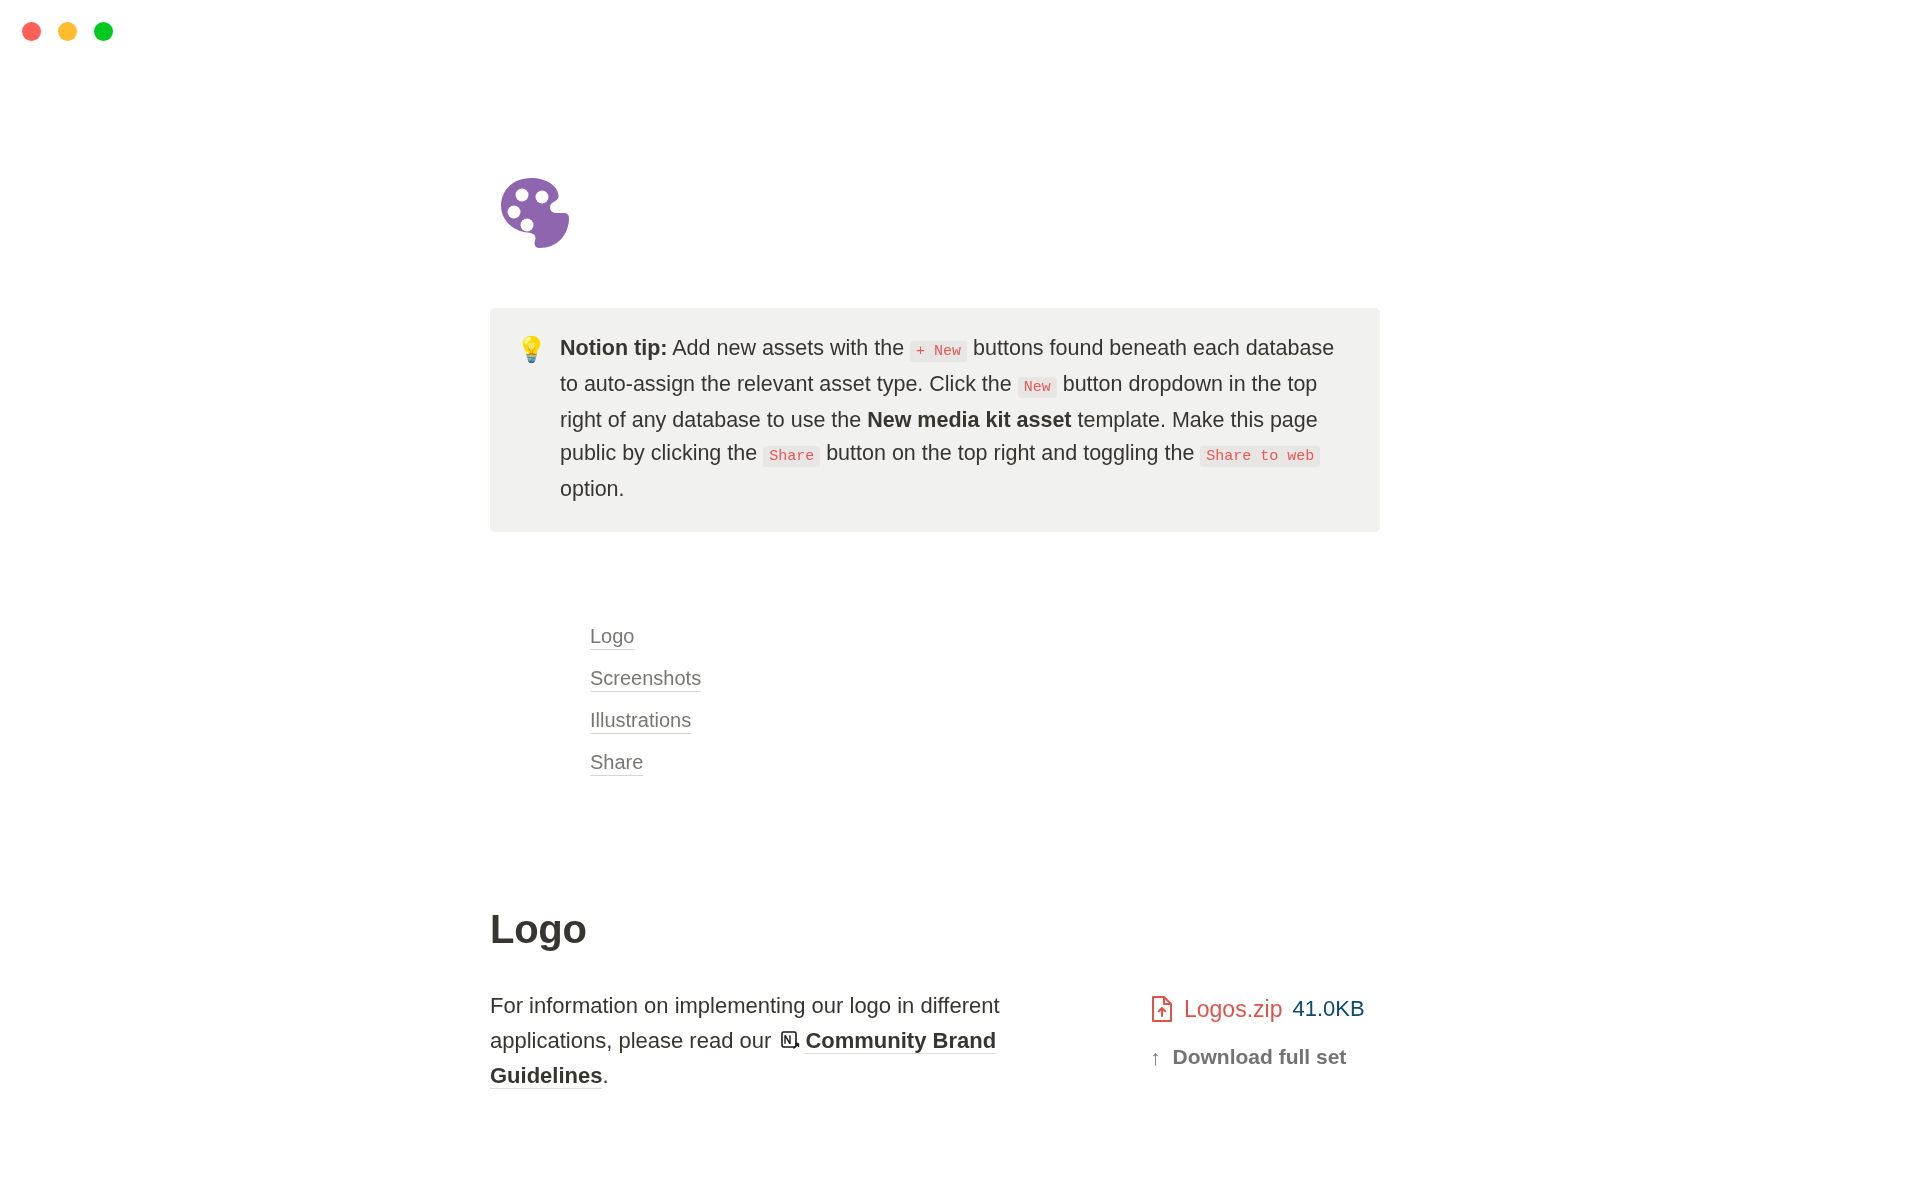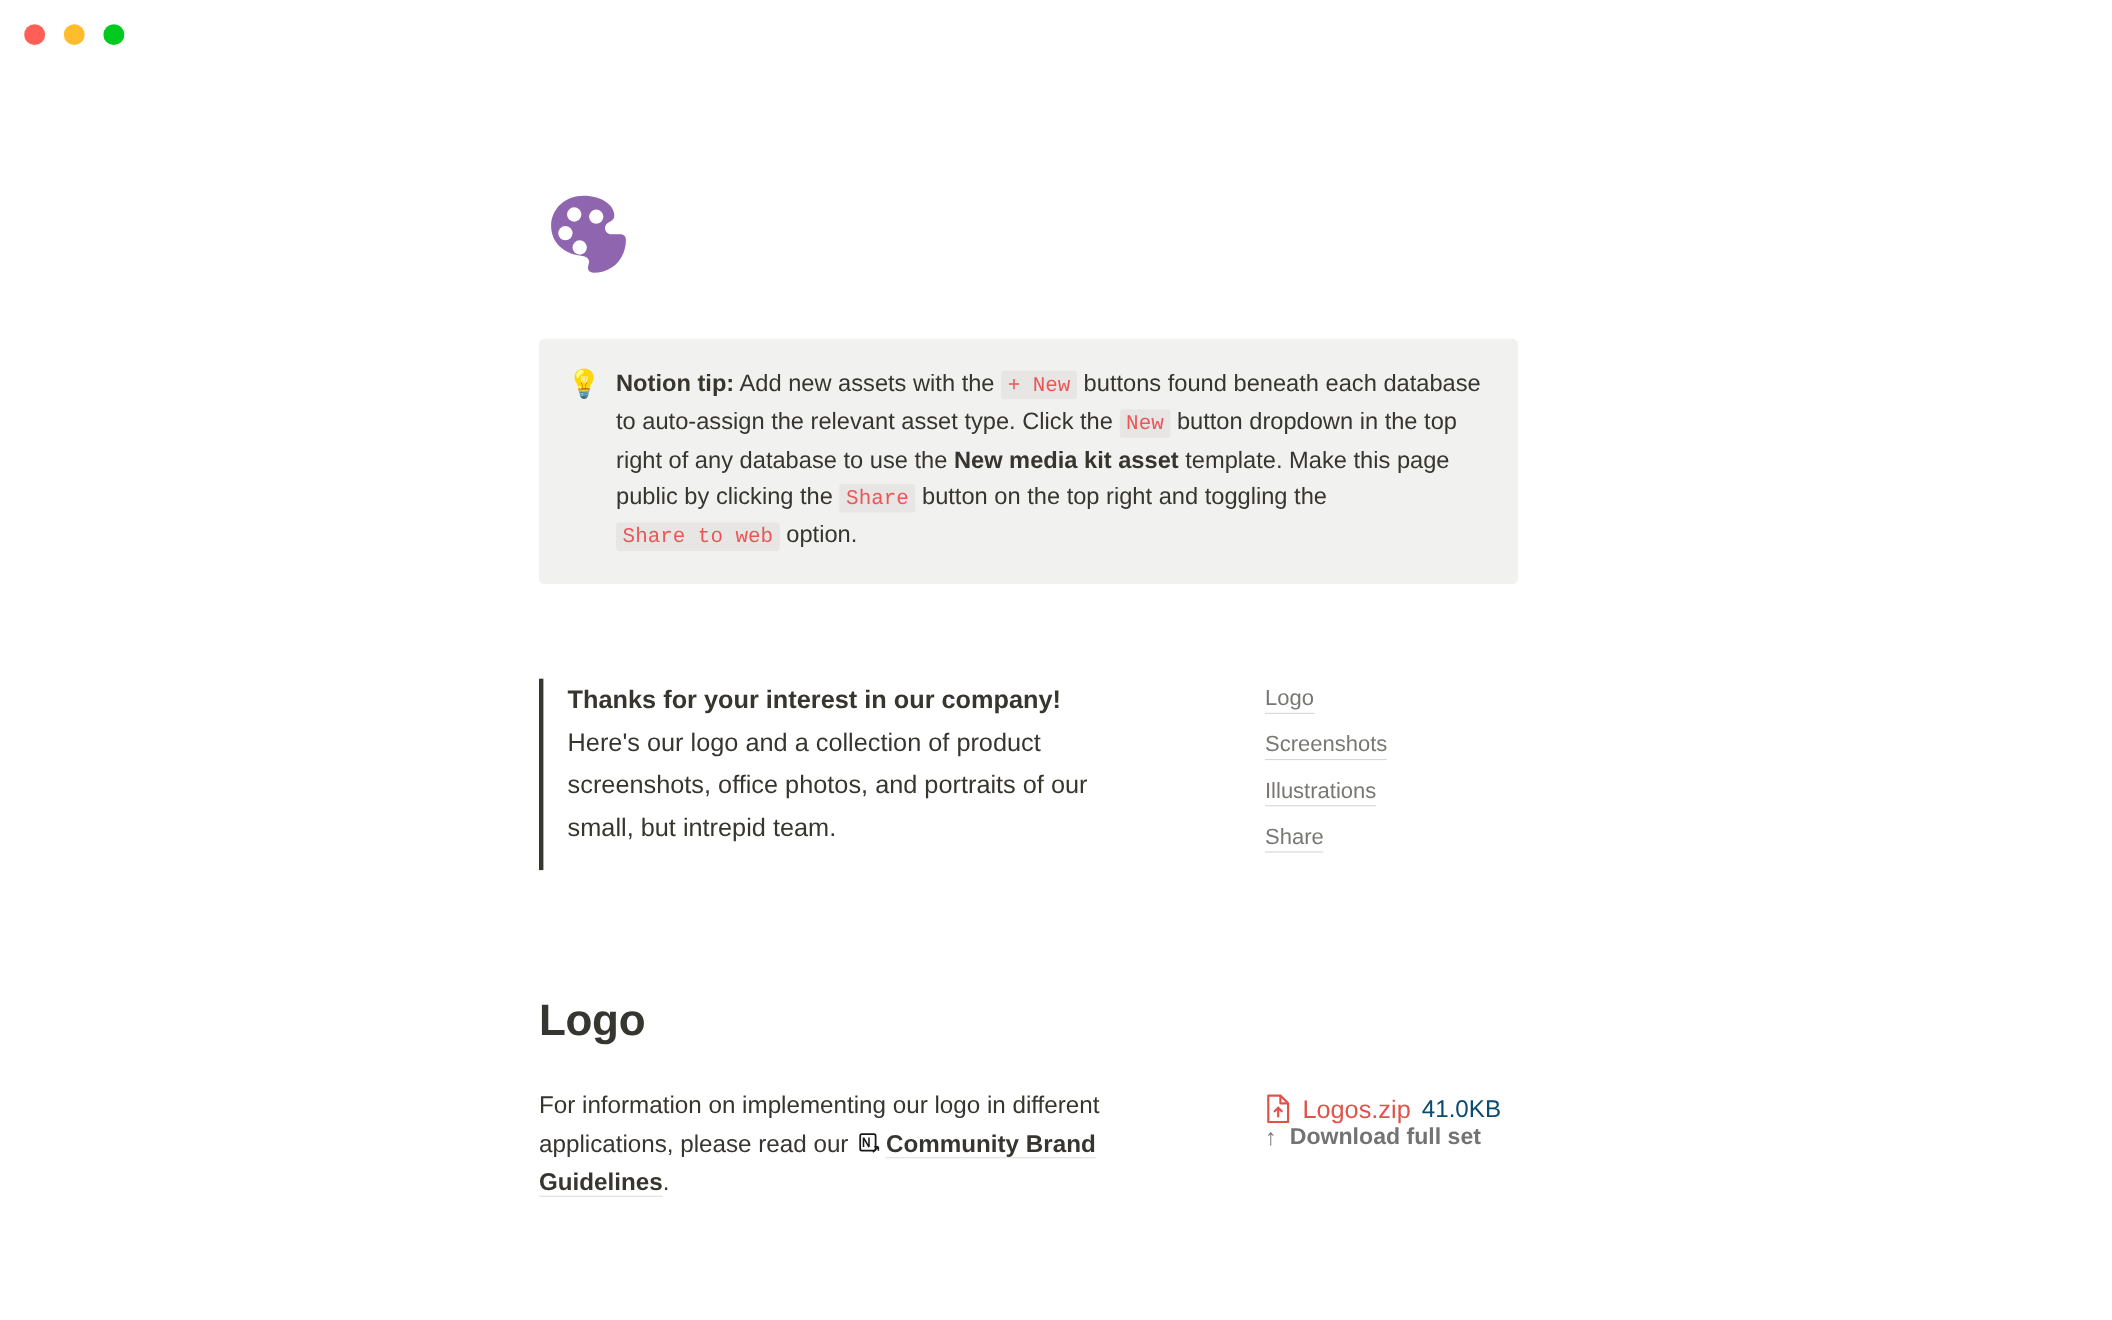--- a/index.html
+++ b/index.html
@@ -90,21 +90,21 @@
   .callout-text {
     font-size: 21.5px;
     line-height: 33px;
     color: #37352f;
     flex: 1;
   }
   .callout-text b { font-weight: bold; }
 
   code.ic {
     font-family: "Liberation Mono", monospace;
-    font-size: 19px;
+    font-size: 15px;
     background: #e7e6e4;
     color: #eb5757;
     padding: 2px 6px;
     border-radius: 3px;
     white-space: nowrap;
   }
 
   
   .intro-row {
     display: flex;
@@ -175,20 +175,21 @@
   }
 
   .section-right {
     margin-left: 100px;
     padding-top: 88px;
   }
   .file-row {
     display: flex;
     align-items: center;
     gap: 10px;
+    margin-bottom: 22px;
   }
   .file-icon { width: 24px; height: 28px; flex: 0 0 auto; }
   .file-icon svg { display: block; width: 24px; height: 28px; }
   .file-name {
     font-size: 23px;
     color: #e0534a;
     text-decoration: none;
   }
   .file-size {
     font-size: 22px;
@@ -237,24 +238,20 @@
 
 
     <div class="callout">
       <div class="callout-emoji">💡</div>
       <div class="callout-text">
         <b>Notion tip:</b><span> Add new assets with the </span><code class="ic">+ New</code><span> buttons found beneath each database to auto-assign the relevant asset type. Click the </span><code class="ic">New</code><span> button dropdown in the top right of any database to use the </span><b>New media kit asset</b><span> template. Make this page public by clicking the </span><code class="ic">Share</code><span> button on the top right and toggling the </span><code class="ic">Share to web</code><span> option.</span>
       </div>
     </div>
 
     <div class="intro-row">
-      <div class="quote">
-        <p class="lead">Thanks for your interest in our company!</p>
-        <p>Here's our logo and a collection of product screenshots, office photos, and portraits of our small, but intrepid team.</p>
-      </div>
       <div class="toc">
         <a href="#">Logo</a>
         <a href="#">Screenshots</a>
         <a href="#">Illustrations</a>
         <a href="#">Share</a>
       </div>
     </div>
 
     <div class="section">
       <div class="section-left">

